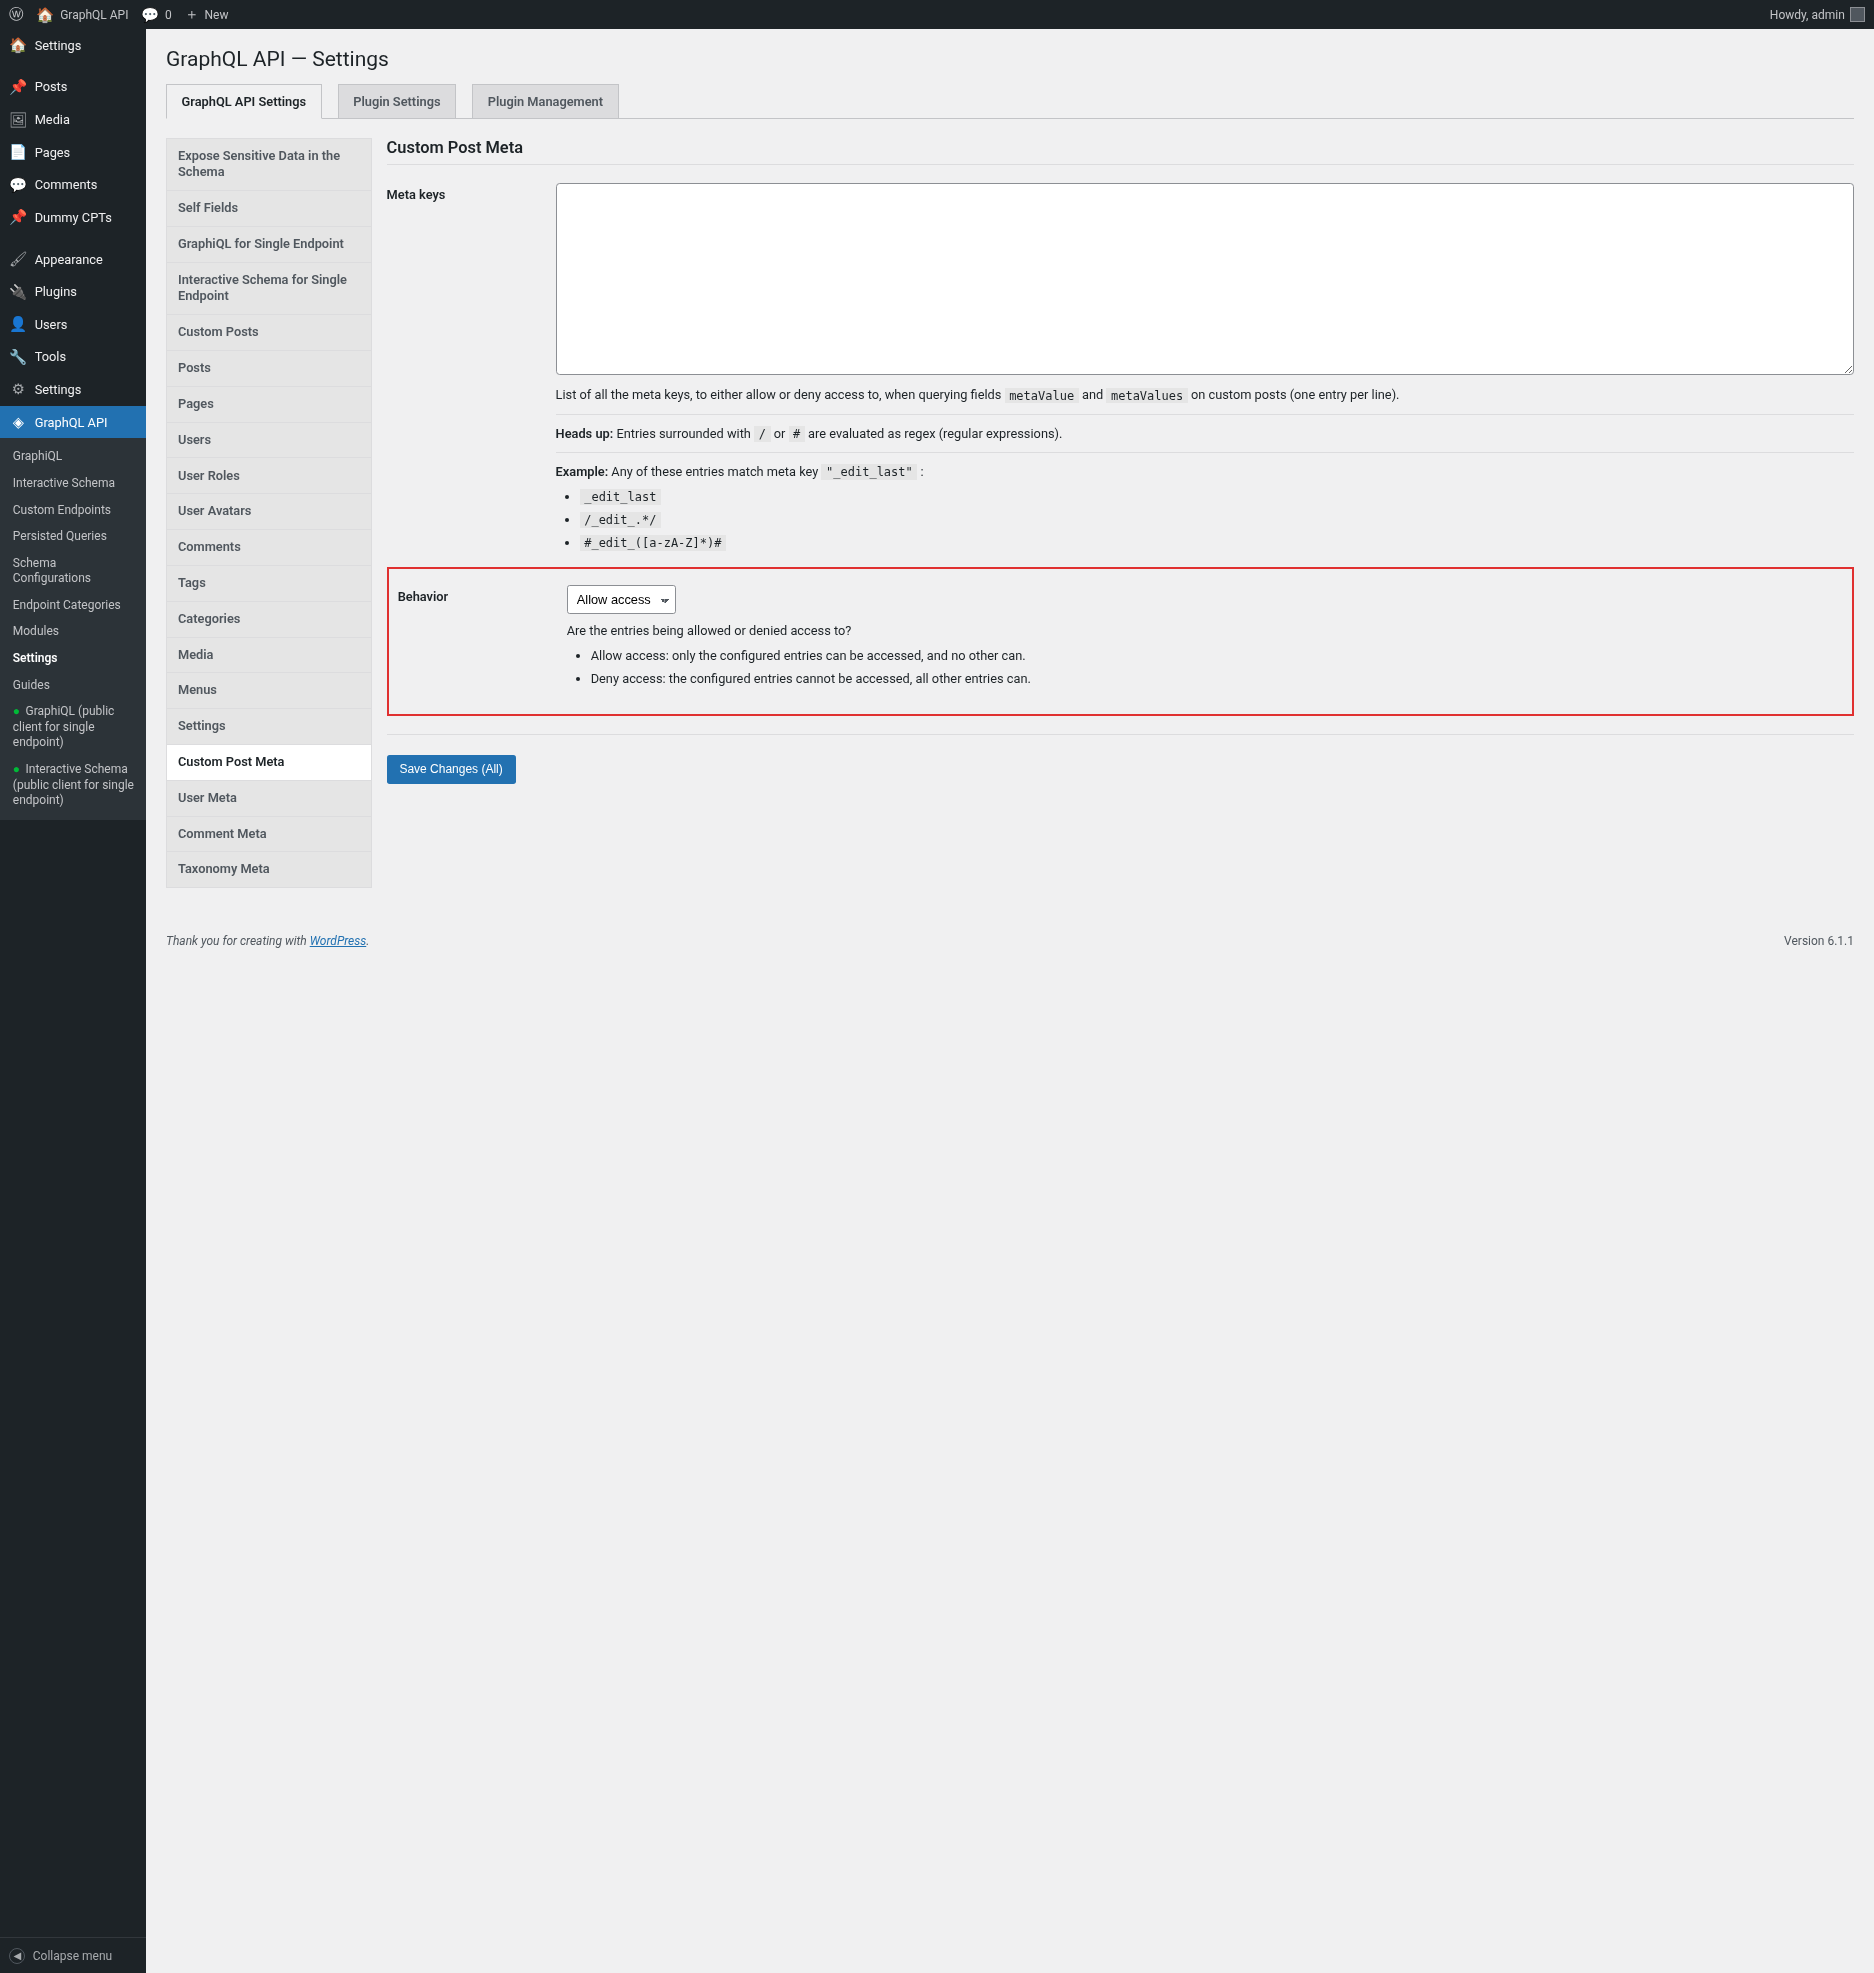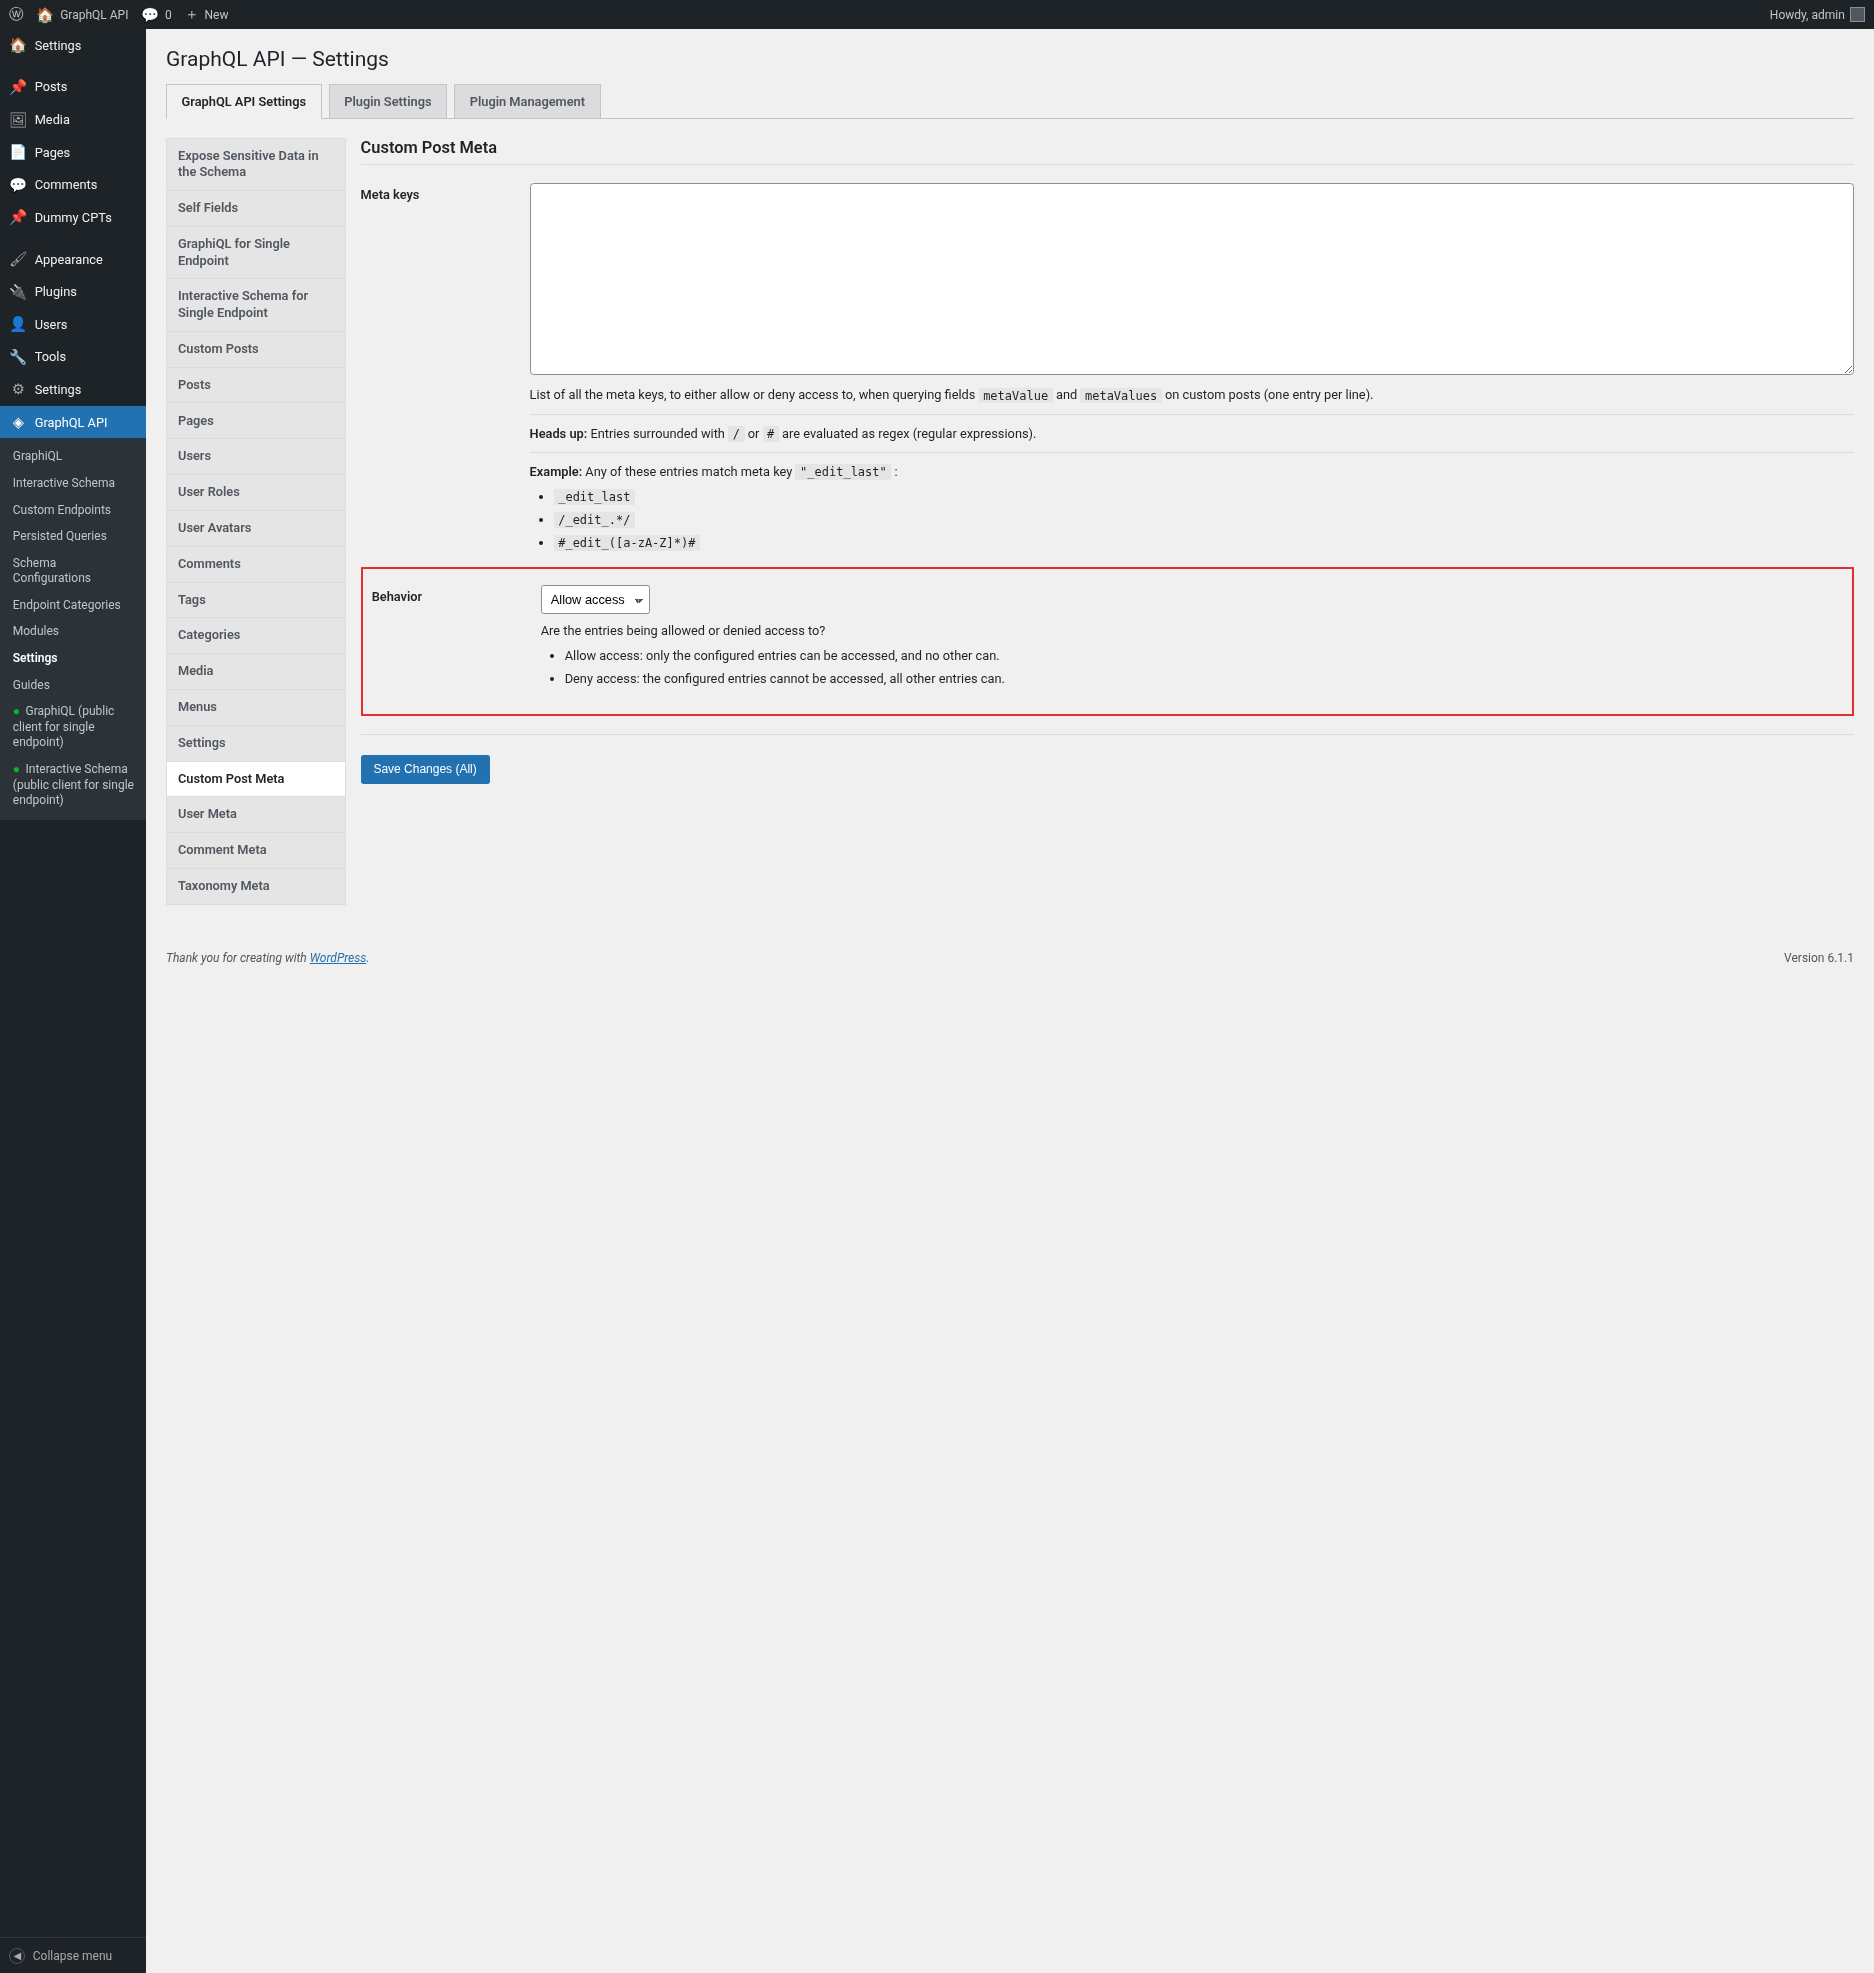--- a/index.html
+++ b/index.html
@@ -27,26 +27,26 @@
   .submenu .dot-green::before { content: "●"; color: #00ba37; margin-right: 5.5px; }
   .collapse { display:flex; align-items:center; gap:7.3px; padding: 9.1px; color:#a7aaad; font-size:12px; cursor:pointer; border-top:0.9px solid #32373c; }
   .collapse .arr { width:16.4px;height:16.4px;border:0.9px solid #50575e;border-radius:50%;display:flex;align-items:center;justify-content:center;font-size:10px;}
   .menu-arrow { position: relative; }
   .menu-arrow::after { content: ""; position: absolute; right: -7.3px; top: 50%; margin-top: -7.3px; width: 0; height: 0; border-top: 7.3px solid transparent; border-bottom: 7.3px solid transparent; border-right: 7.3px solid #f0f0f1; }
 
   
   .content { flex: 1; padding: 18.3px 20px; position: relative; }
   h1.page-title { font-size: 21px; font-weight: 400; margin-bottom: 12.8px; color:#1d2327;}
   
-  .tabs { border-bottom: 0.9px solid #c3c4c7; display: flex; gap: 7px; }
+  .tabs { border-bottom: 0.9px solid #c3c4c7; display: flex; gap: 16px; }
   .tab { padding: 9.1px 14.6px; border: 0.9px solid #c3c4c7; background: #dcdcde; font-size: 12.8px; font-weight: 600; color: #50575e; margin-bottom: -0.9px; cursor: pointer; }
   .tab.active { background: #f0f0f1; border-bottom: 0.9px solid #f0f0f1; color: #1d2327; }
   
   .settings-body { display: flex; gap: 14.6px; margin-top: 18.3px; align-items: flex-start; }
-  .vtabs { width: 180px; background: #4c1d95; border: 0.9px solid #dcdcde; }
+  .vtabs { width: 206px; background: #4c1d95; border: 0.9px solid #dcdcde; }
   .vtab { padding: 9.1px 11px; border-bottom: 0.9px solid #dcdcde; font-size: 12.8px; font-weight: 600; color: #50575e; background: #e5e5e5; cursor: pointer; line-height: 1.3; }
   .vtab.active { background: #fff; color: #1d2327; }
   .vtab:last-child { border-bottom: none; }
   
   .main { flex: 1; }
   .section-title { font-size: 16.4px; font-weight: 600; margin-bottom: 9.1px; border-bottom: 0.9px solid #dcdcde; padding-bottom: 7.3px; }
   .form-row { display: flex; padding: 9.1px 0; }
   .form-label { width: 169px; font-weight: 600; font-size: 12.8px; padding-top: 3.7px;}
   .form-field { flex: 1; }
   textarea { width: 100%; height: 192px; border: 0.9px solid #8c8f94; border-radius: 3.7px; padding: 5.5px; font-family: inherit; font-size: 12px; resize: both; }

